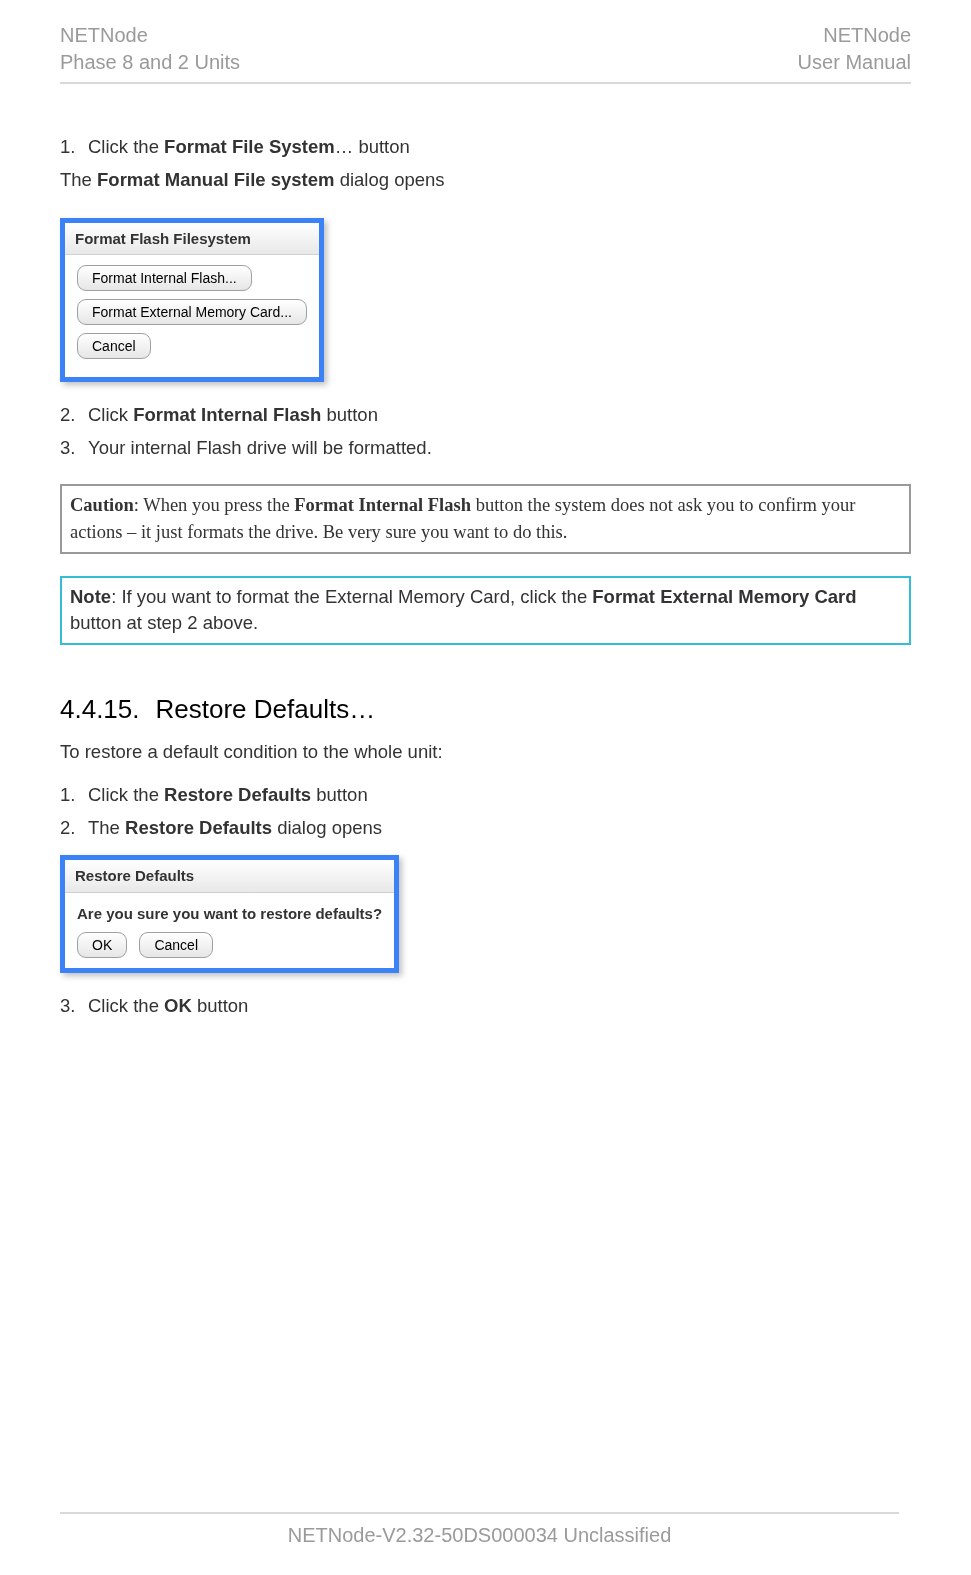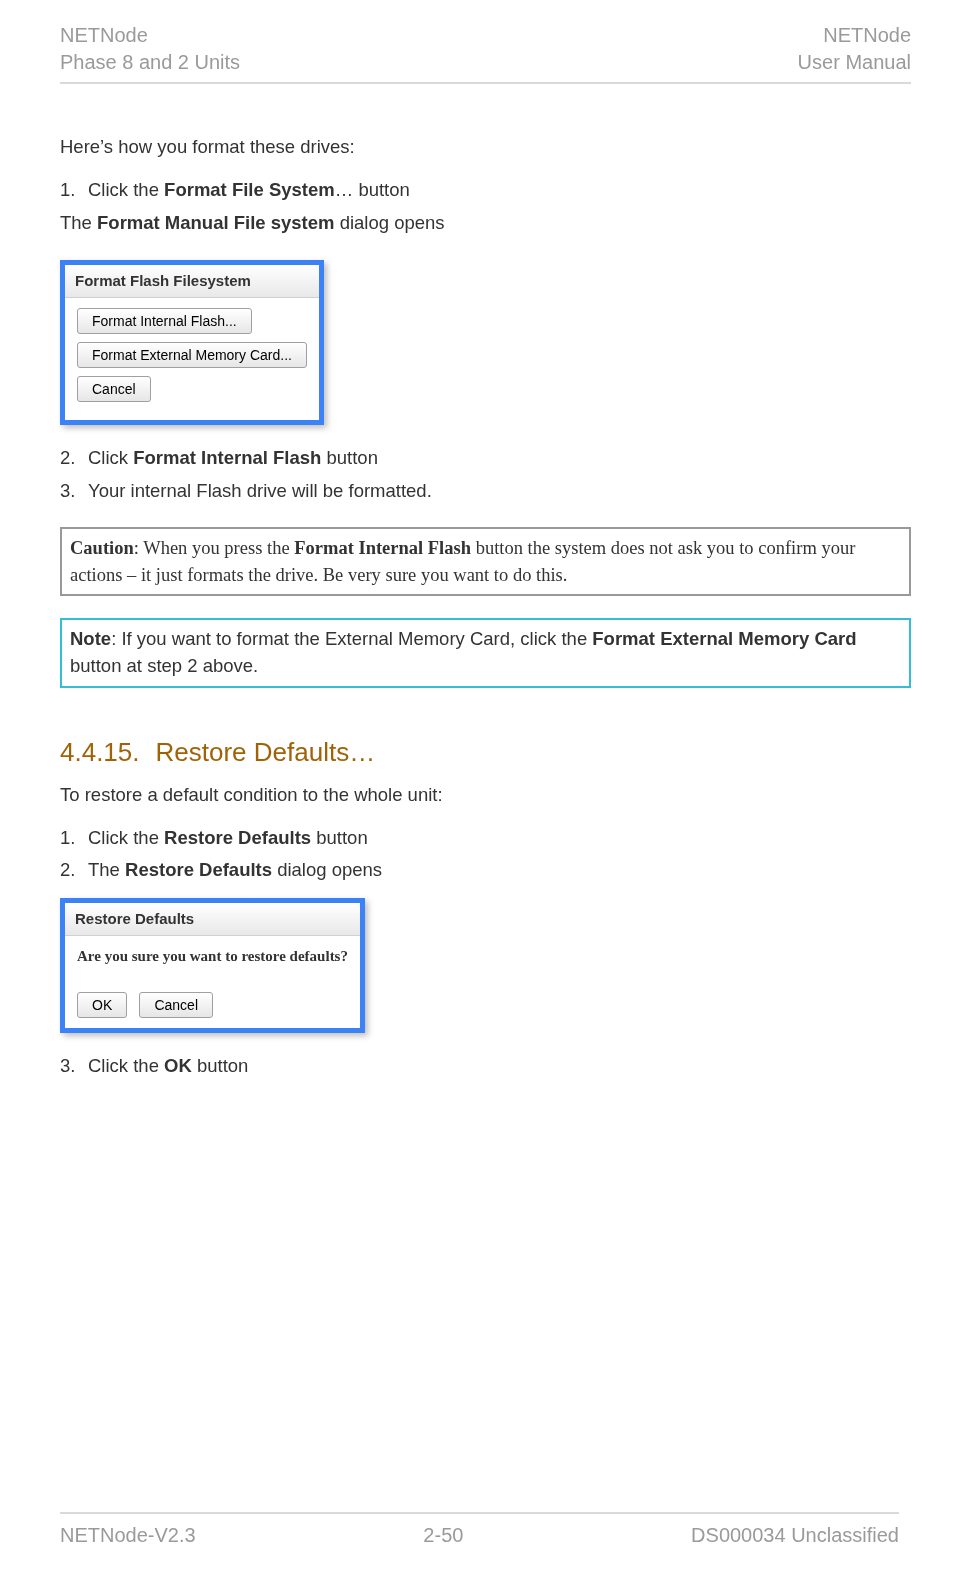--- a/index.html
+++ b/index.html
@@ -50,21 +50,21 @@
     padding: 6px 8px;
     margin: 22px 0;
     font-family: Liberation Serif, serif;
   }
   .notebox {
     border: 2px solid #35bcd6;
     padding: 6px 8px;
     margin: 22px 0;
   }
   h2.section {
-    color: #a16207;
+    color: #000000;
     font-weight: normal;
     font-size: 26px;
     margin: 46px 0 10px 0;
   }
   h2.section .secnum { margin-right: 16px; }
 
   
   .dlg {
     display: inline-block;
     border: 5px solid #3b82f6;
@@ -87,41 +87,40 @@
   }
   .dlg .stack button {
     display: block;
     margin-bottom: 8px;
   }
   .dlg button, .winbtn {
     font-family: Tahoma, Arial, sans-serif;
     font-size: 14px;
     padding: 4px 14px;
     border: 1px solid #a0a0a0;
-    border-radius: 3px;
+    border-radius: 9px;
     background: linear-gradient(#ffffff,#e6e6e6);
     cursor: pointer;
   }
   .dlg .question {
     font-weight: bold;
-    margin-bottom: 24px;
-    font-family: Liberation Serif, serif;
+    margin-bottom: 7px;
   }
   .dlg .btnrow button {
     margin-right: 8px;
   }
 
   .bottom-footer {
     position: absolute;
     left: 60px; right: 72px;
     bottom: 28px;
     border-top: 2px solid #d9d9d9;
     padding-top: 10px;
     display: flex;
-    justify-content: space-between;
+    justify-content: center;
     color: #9a9a9a;
     font-size: 20px;
   }
 </style>
 </head>
 <body>
 
 <div class="page">
 
   <div class="top-header">
@@ -130,21 +129,20 @@
       <div>Phase 8 and 2 Units</div>
     </div>
     <div class="right">
       <div>NETNode</div>
       <div>User Manual</div>
     </div>
   </div>
 
   <div class="content">
 
-    <p class="para">Here’s how you format these drives:</p>
 
     <div class="numitem">
       <span class="num">1.</span>
       <span>
         <span>Click the </span><span class="bold">Format File System</span><span>… button</span>
       </span>
     </div>
 
     <p class="para">
       <span>The </span><span class="bold">Format Manual File system</span><span> dialog opens</span>

